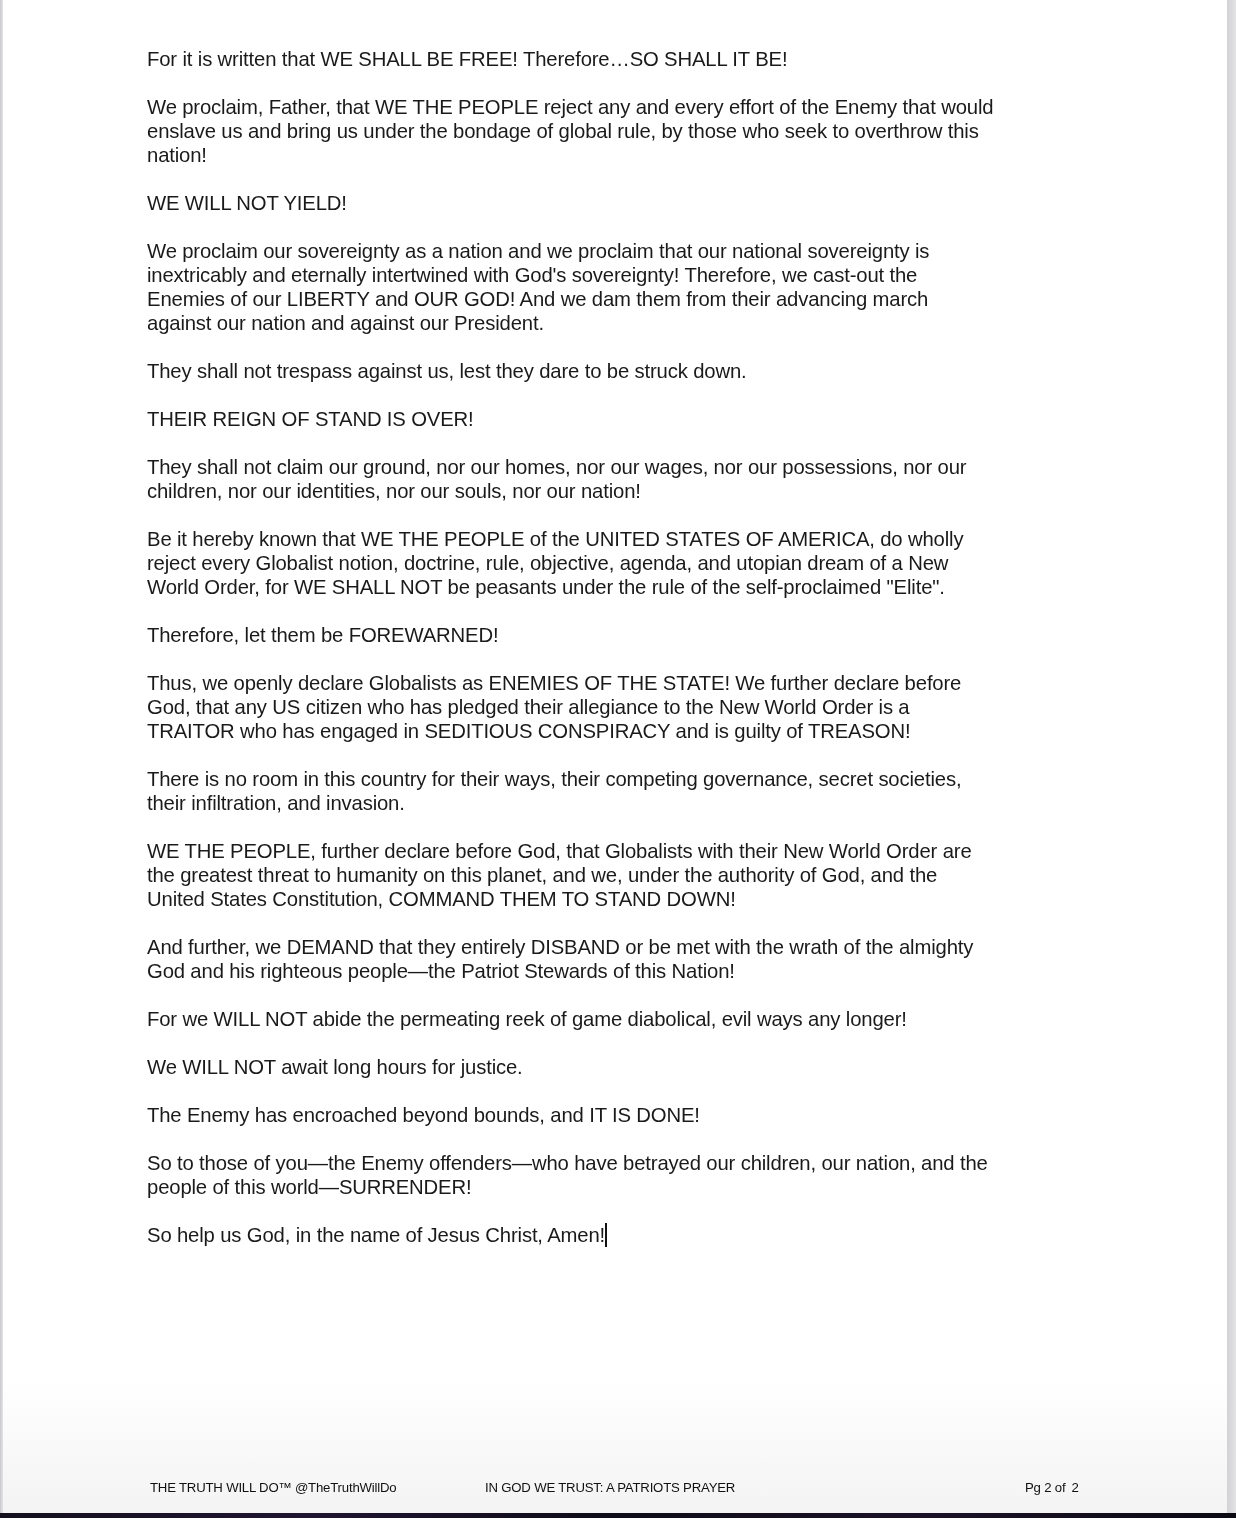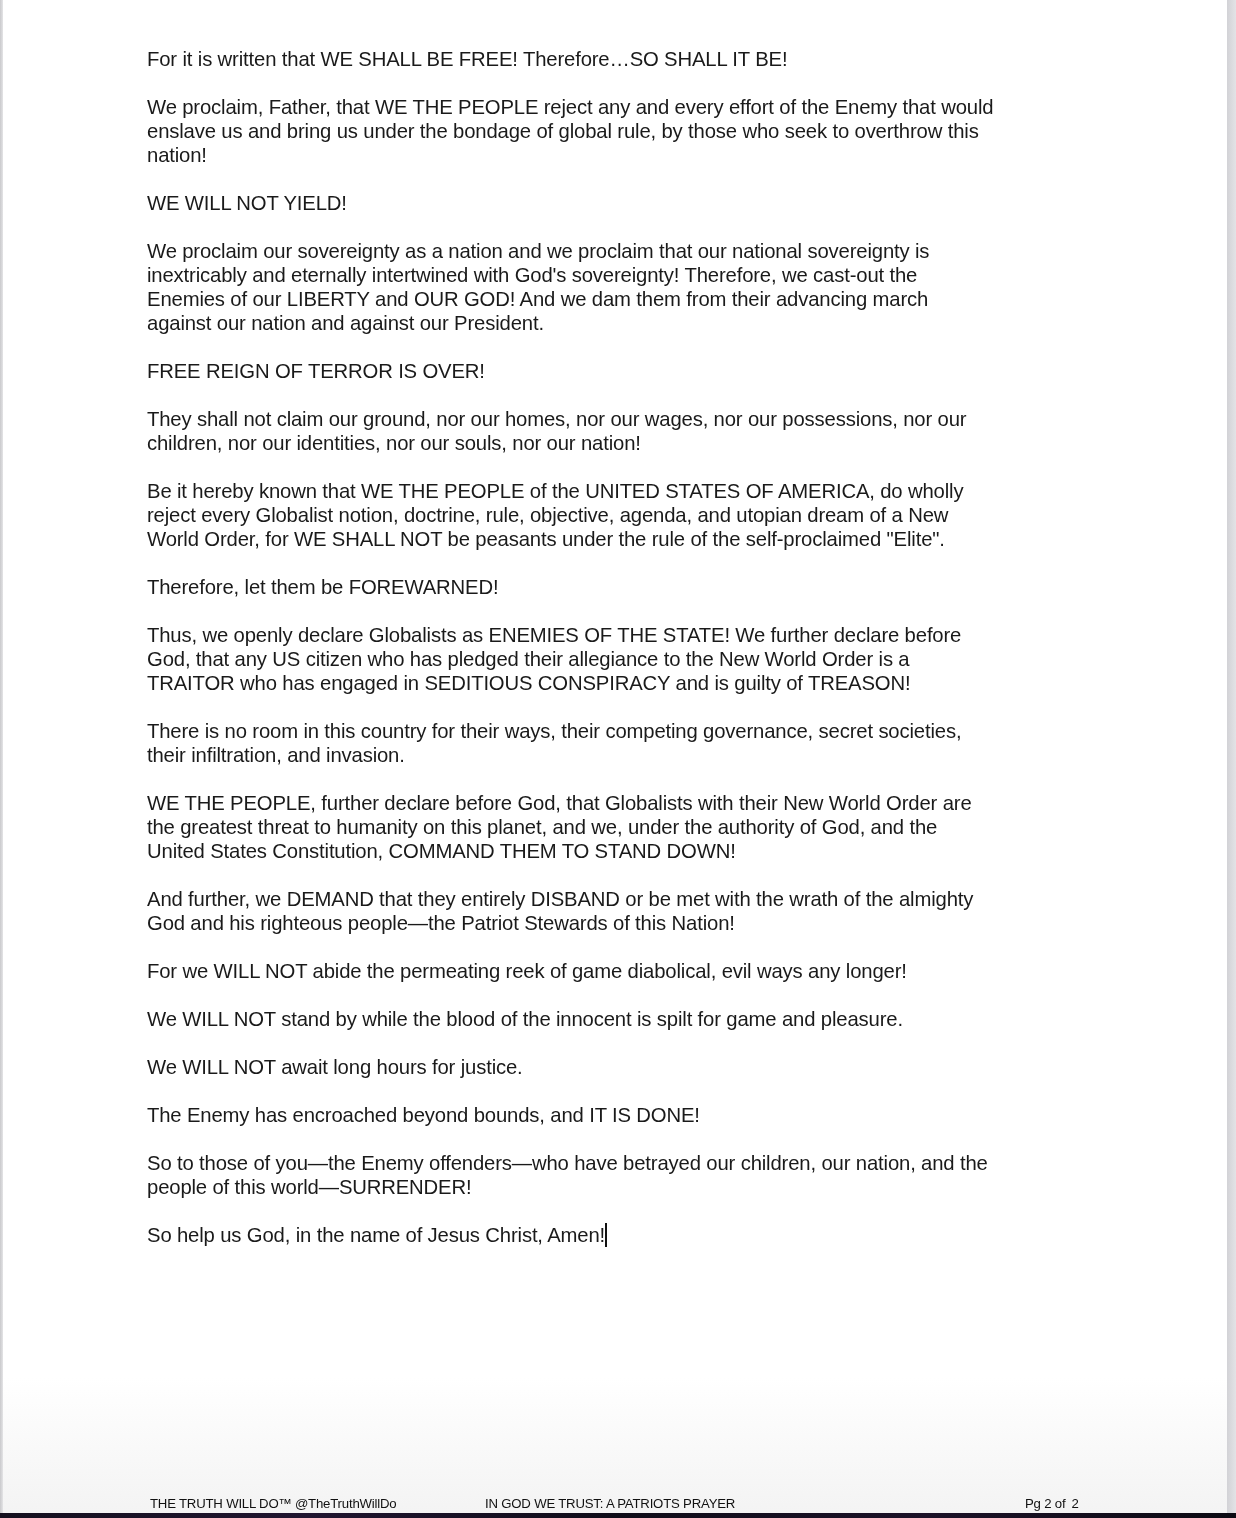--- a/index.html
+++ b/index.html
@@ -65,21 +65,20 @@
     }
     .footer {
       position: absolute;
       top: 1463px;
       font-family: "Liberation Sans", sans-serif;
       font-size: 13.2px;
       line-height: 18px;
       color: #111;
       letter-spacing: -0.2px;
       white-space: nowrap;
-      margin-top: 16px;
     }
     .footer-left { left: 147px; }
     .footer-center { left: 482px; }
     .footer-right { left: 1022px; }
     .footer-right .total { margin-left: 6px; }
   </style>
 </head>
 <body>
 
 <div class="viewport">
@@ -88,39 +87,39 @@
     <div class="body-text">
       <p>For it is written that WE SHALL BE FREE! Therefore…SO SHALL IT BE!</p>
       <p>We proclaim, Father, that WE THE PEOPLE reject any and every effort of the Enemy that would
 enslave us and bring us under the bondage of global rule, by those who seek to overthrow this
 nation!</p>
       <p>WE WILL NOT YIELD!</p>
       <p>We proclaim our sovereignty as a nation and we proclaim that our national sovereignty is
 inextricably and eternally intertwined with God's sovereignty! Therefore, we cast-out the
 Enemies of our LIBERTY and OUR GOD! And we dam them from their advancing march
 against our nation and against our President.</p>
-      <p>FREE REIGN OF TERROR IS OVER!</p>
+      <p>They shall not trespass against us, lest they dare to be struck down.</p>
+      <p>THEIR REIGN OF STAND IS OVER!</p>
       <p>They shall not claim our ground, nor our homes, nor our wages, nor our possessions, nor our
 children, nor our identities, nor our souls, nor our nation!</p>
       <p>Be it hereby known that WE THE PEOPLE of the UNITED STATES OF AMERICA, do wholly
 reject every Globalist notion, doctrine, rule, objective, agenda, and utopian dream of a New
 World Order, for WE SHALL NOT be peasants under the rule of the self-proclaimed "Elite".</p>
       <p>Therefore, let them be FOREWARNED!</p>
       <p>Thus, we openly declare Globalists as ENEMIES OF THE STATE! We further declare before
 God, that any US citizen who has pledged their allegiance to the New World Order is a
 TRAITOR who has engaged in SEDITIOUS CONSPIRACY and is guilty of TREASON!</p>
       <p>There is no room in this country for their ways, their competing governance, secret societies,
 their infiltration, and invasion.</p>
       <p>WE THE PEOPLE, further declare before God, that Globalists with their New World Order are
 the greatest threat to humanity on this planet, and we, under the authority of God, and the
 United States Constitution, COMMAND THEM TO STAND DOWN!</p>
       <p>And further, we DEMAND that they entirely DISBAND or be met with the wrath of the almighty
 God and his righteous people—the Patriot Stewards of this Nation!</p>
       <p>For we WILL NOT abide the permeating reek of game diabolical, evil ways any longer!</p>
-      <p>We WILL NOT stand by while the blood of the innocent is spilt for game and pleasure.</p>
       <p>We WILL NOT await long hours for justice.</p>
       <p>The Enemy has encroached beyond bounds, and IT IS DONE!</p>
       <p>So to those of you—the Enemy offenders—who have betrayed our children, our nation, and the
 people of this world—SURRENDER!</p>
       <p><span>So help us God, in the name of Jesus Christ, Amen!</span><span class="cursor"></span></p>
     </div>
 
     <div class="footer footer-left">THE TRUTH WILL DO™  @TheTruthWillDo</div>
     <div class="footer footer-center">IN GOD WE TRUST: A PATRIOTS PRAYER</div>
     <div class="footer footer-right"><span>Pg 2 of</span><span class="total">2</span></div>

